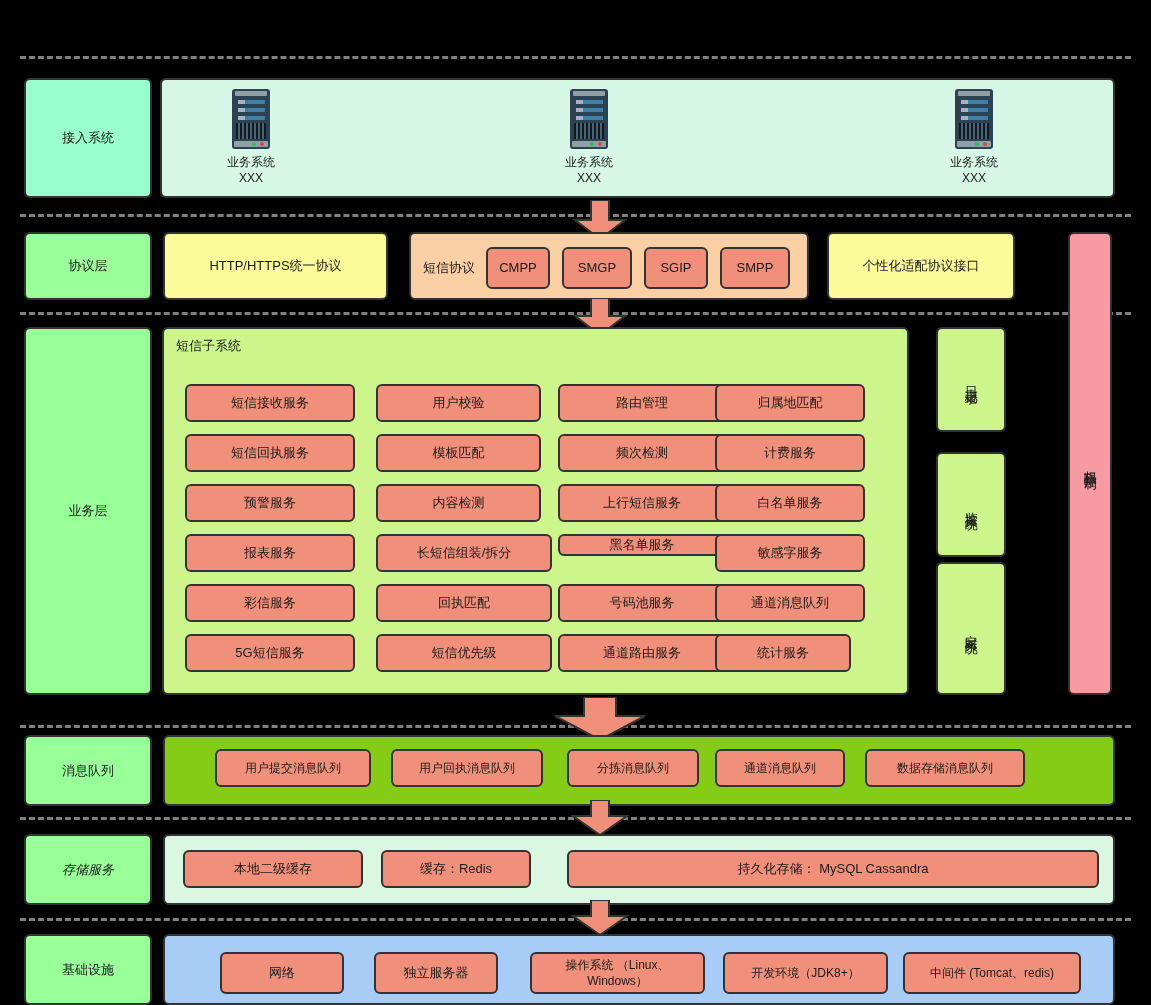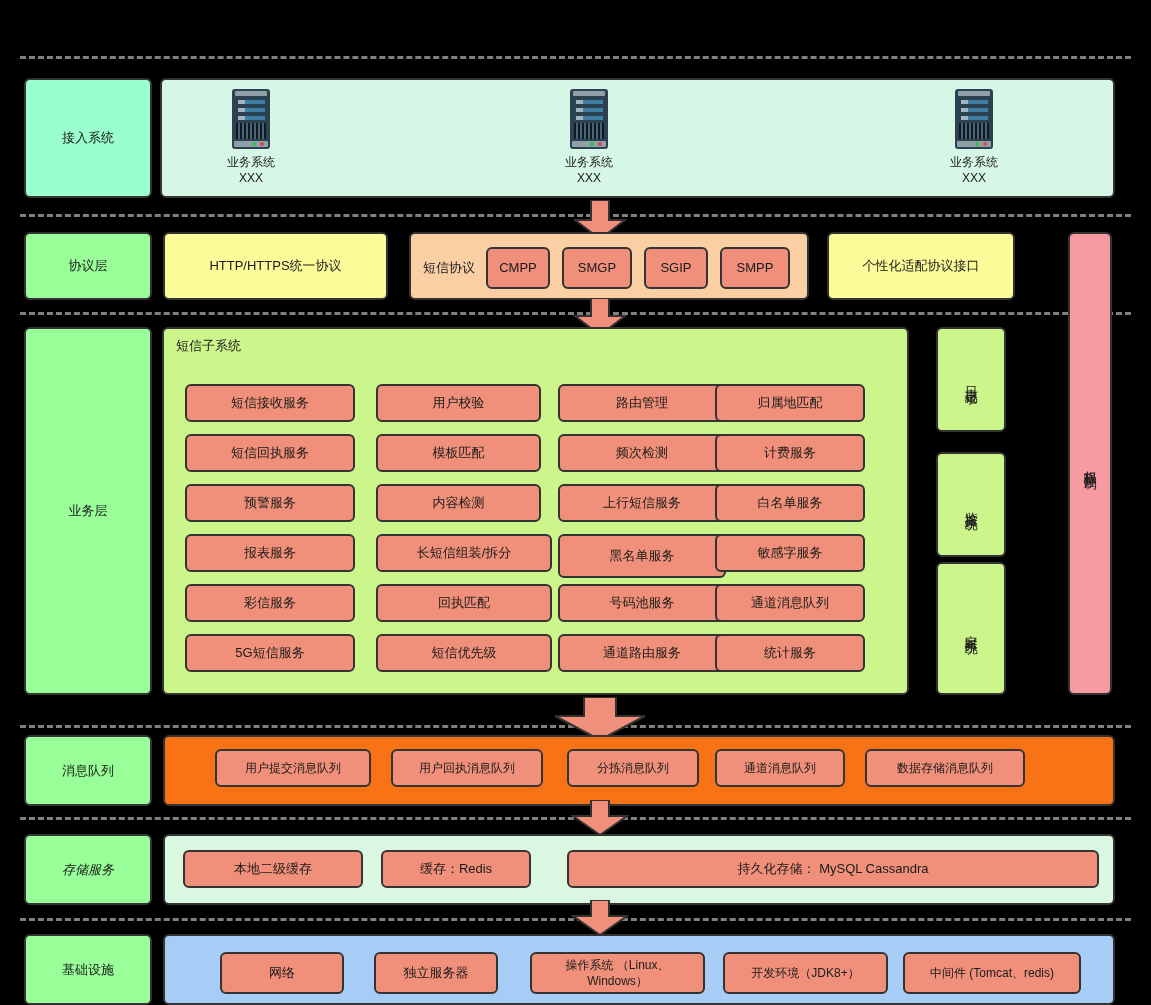--- a/index.html
+++ b/index.html
@@ -33,21 +33,21 @@
   }
   .lbl   { background: #99ff99; }          
   .lbl-access { background: #99ffcc; }
   .chip  { background: #f0907a; border:2px solid #333; border-radius:6px;
            display:flex; align-items:center; justify-content:center;
            text-align:center; color:#1a1a1a; font-size:13px; position:absolute;}
   .panel-mint    { background: #d6f7e6; }
   .panel-yellow  { background: #fbfb9a; }
   .panel-orange  { background: #fbcfa4; }
   .panel-lime    { background: #ccf58c; }
-  .panel-green   { background: #f97316; }
+  .panel-green   { background: #84cc16; }
   .panel-lightmint { background: #d9f7e1; }
   .panel-blue    { background: #a7cdf7; }
   .panel-pink    { background: #f79aa2; }
 
   .vert {
     writing-mode: vertical-rl;
     text-orientation: upright;
     letter-spacing: 2px;
   }
 
@@ -239,32 +239,32 @@
     <div class="chip" style="left:394px; top:105px; width:168px; height:38px;">频次检测</div>
     <div class="chip" style="left:551px; top:105px; width:150px; height:38px;">计费服务</div>
 
     <div class="chip" style="left:21px;  top:155px; width:170px; height:38px;">预警服务</div>
     <div class="chip" style="left:212px; top:155px; width:165px; height:38px;">内容检测</div>
     <div class="chip" style="left:394px; top:155px; width:168px; height:38px;">上行短信服务</div>
     <div class="chip" style="left:551px; top:155px; width:150px; height:38px;">白名单服务</div>
 
     <div class="chip" style="left:21px;  top:205px; width:170px; height:38px;">报表服务</div>
     <div class="chip" style="left:212px; top:205px; width:176px; height:38px;">长短信组装/拆分</div>
-    <div class="chip" style="left:394px; top:205px; width:168px; height:44px;">黑名单服务</div>
+    <div class="chip" style="left:394px; top:205px; width:168px; height:22px;">黑名单服务</div>
     <div class="chip" style="left:551px; top:205px; width:150px; height:38px;">敏感字服务</div>
 
     <div class="chip" style="left:21px;  top:255px; width:170px; height:38px;">彩信服务</div>
     <div class="chip" style="left:212px; top:255px; width:176px; height:38px;">回执匹配</div>
     <div class="chip" style="left:394px; top:255px; width:168px; height:38px;">号码池服务</div>
     <div class="chip" style="left:551px; top:255px; width:150px; height:38px;">通道消息队列</div>
 
     <div class="chip" style="left:21px;  top:305px; width:170px; height:38px;">5G短信服务</div>
     <div class="chip" style="left:212px; top:305px; width:176px; height:38px;">短信优先级</div>
     <div class="chip" style="left:394px; top:305px; width:168px; height:38px;">通道路由服务</div>
-    <div class="chip" style="left:551px; top:305px; width:150px; height:38px;">统计服务</div>
+    <div class="chip" style="left:551px; top:305px; width:136px; height:38px;">统计服务</div>
   </div>
 
   <div class="box panel-lime vert" style="left:936px; top:303px; width:70px; height:105px;">日志记录</div>
   <div class="box panel-lime vert" style="left:936px; top:428px; width:70px; height:105px;">监控系统</div>
   <div class="box panel-lime vert" style="left:936px; top:538px; width:70px; height:133px;">定时系统</div>
 
   <div class="box panel-pink vert" style="left:1068px; top:208px; width:44px; height:463px;">权限控制</div>
 
   <div class="arrow" style="left:553px; top:673px;">
     <svg width="94" height="44" viewBox="0 0 94 44">

